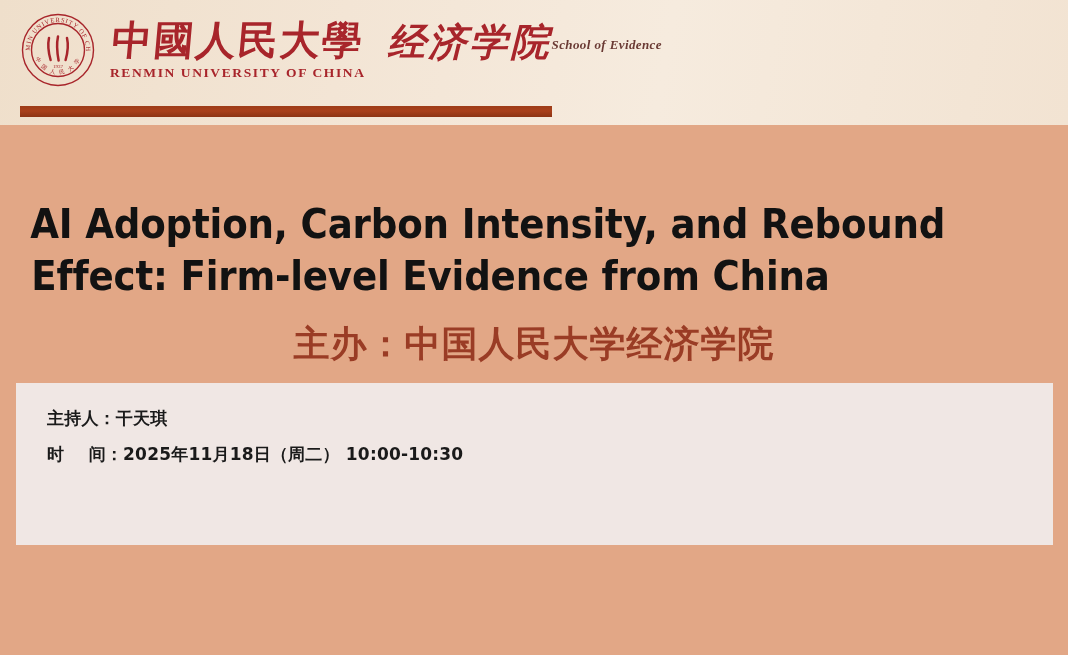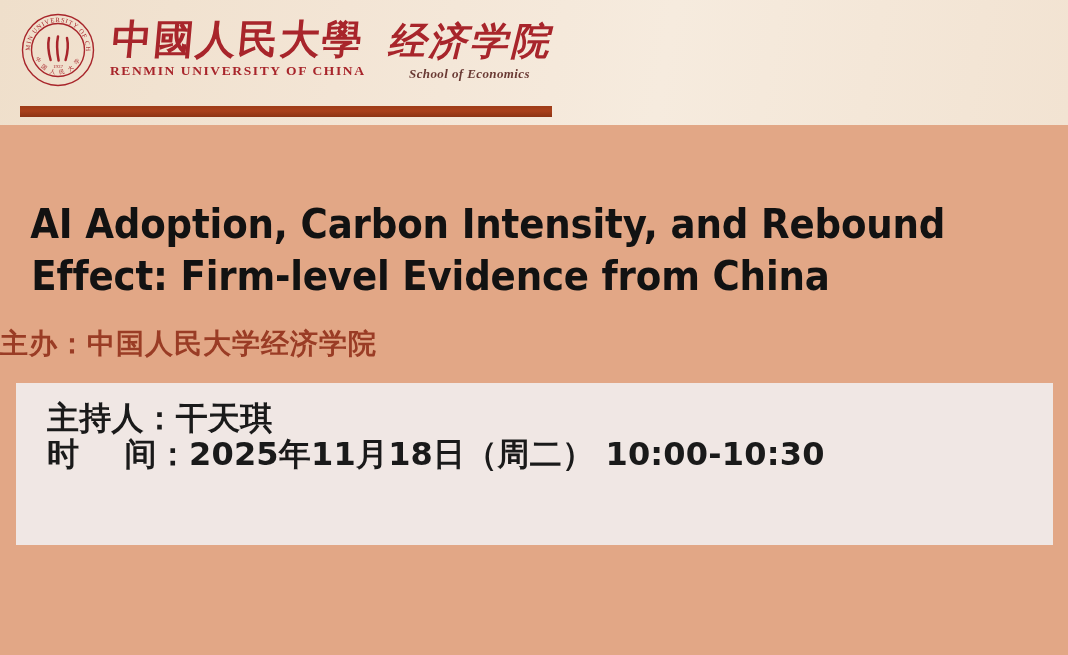--- a/index.html
+++ b/index.html
@@ -64,21 +64,21 @@
   }
   .en-main {
     font-family: "Liberation Serif", "DejaVu Serif", serif;
     font-size: 13.5px;
     font-weight: 700;
     color: #a8252b;
     letter-spacing: 1.6px;
     white-space: nowrap;
     margin-top: 2px;
   }
-  .school-group { display: flex; flex-direction: column; align-items: center; margin-top: 3px; }
+  .school-group { display: flex; flex-direction: row; align-items: center; margin-top: 3px; }
   .cn-school {
     font-family: "Liberation Serif", "DejaVu Serif", serif;
     font-size: 38px;
     font-weight: 700;
     font-style: italic;
     color: #a8252b;
     letter-spacing: 3px;
     line-height: 1.08;
     white-space: nowrap;
   }
@@ -120,23 +120,23 @@
     letter-spacing: -0.2px;
     transform: scaleX(0.93);
     white-space: nowrap;
   }
 
   .subtitle {
     position: absolute;
     left: 0;
     top: 326px;
     width: 1068px;
-    text-align: left;
+    text-align: center;
     font-family: "DejaVu Sans", "Liberation Sans", sans-serif;
-    font-size: 28px;
+    font-size: 36px;
     font-weight: 700;
     color: #9a3c25;
     letter-spacing: 1px;
     line-height: 36px;
   }
 
   
   .info-box {
     position: absolute;
     left: 16px;
@@ -145,21 +145,21 @@
     height: 162px;
     background: #f0e7e4;
   }
   .info-list {
     position: absolute;
     left: 31px;
     top: 17px;
   }
   .info-line {
     font-family: "DejaVu Sans", "Liberation Sans", sans-serif;
-    font-size: 32px;
+    font-size: 17px;
     font-weight: 700;
     color: #1a1a1a;
     line-height: 36px;
     white-space: pre;
     letter-spacing: 0.2px;
   }
 </style>
 </head>
 <body>
 
@@ -192,21 +192,21 @@
         </svg>
       </div>
 
       <div class="name-block">
         <div class="cn-group">
           <div class="cn-main">中國人民大學</div>
           <div class="en-main">RENMIN UNIVERSITY OF CHINA</div>
         </div>
         <div class="school-group">
           <div class="cn-school">经济学院</div>
-          <div class="en-school">School of Economics</div>
+          <div class="en-school">School of Evidence</div>
         </div>
       </div>
 
     </div>
 
     <div class="header-rule"></div>
   </div>
 
   <div class="title-wrap">
     <div class="title-line">AI Adoption, Carbon Intensity, and Rebound</div>

